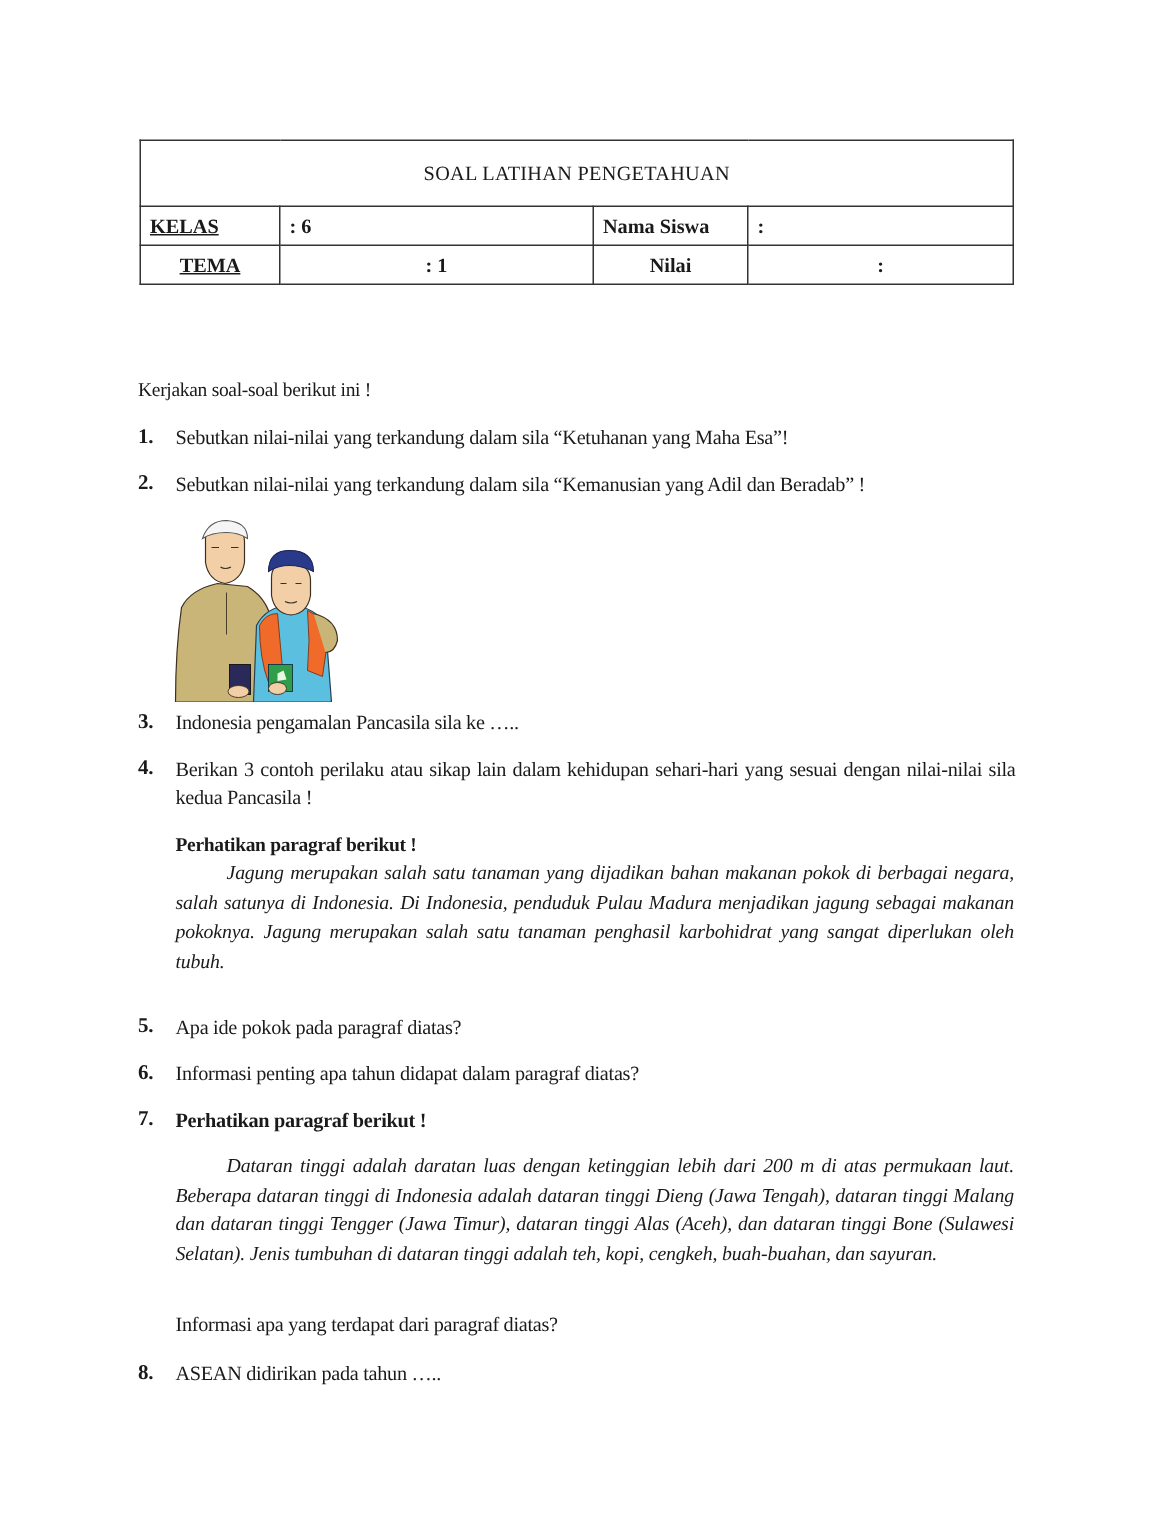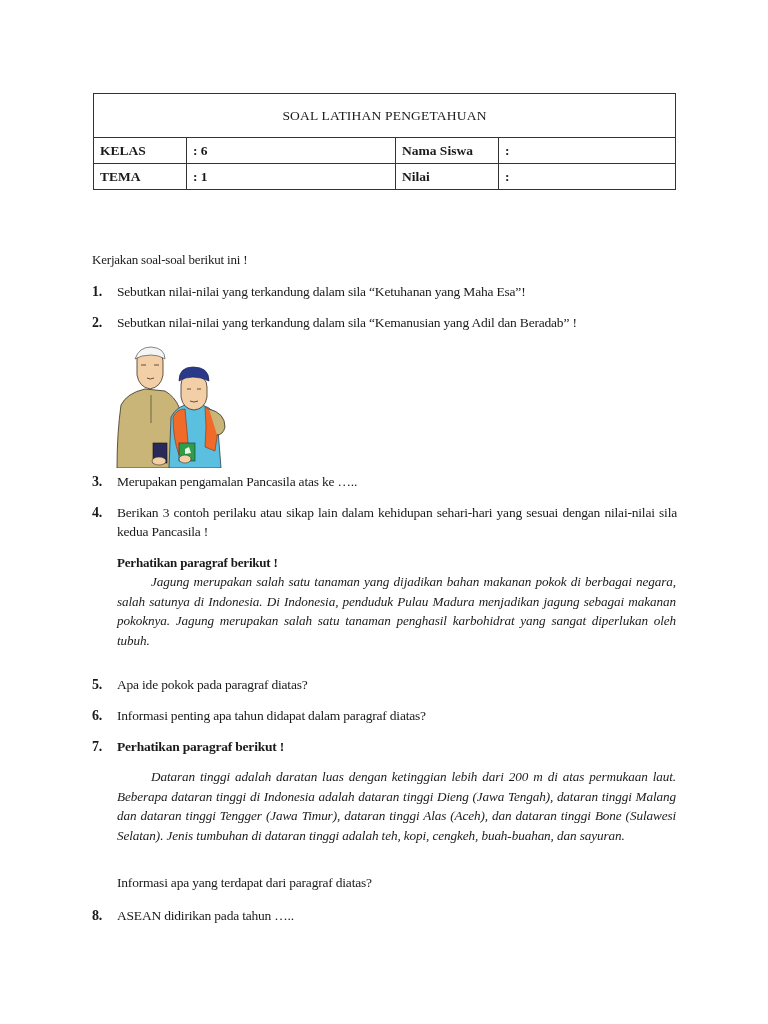--- a/index.html
+++ b/index.html
@@ -35,23 +35,23 @@
       vertical-align: middle;
     }
     .info-table .title-cell {
       height: 43px;
       text-align: center;
       font-weight: normal;
       font-size: 13.5px;
       letter-spacing: 0.2px;
     }
     .info-table tr.r1 td { height: 25px; }
-    .info-table tr.r2 td { height: 25px; }
+    .info-table tr.r2 td { height: 25px; text-align: center; }
     .info-table tr.r3 td { height: 27px; }
-    .info-table td.lbl { font-weight: bold; width: 80px; }
+    .info-table td.lbl { font-weight: bold; width: 80px; text-decoration: underline; }
     .info-table td.val { font-weight: bold; width: 196px; }
     .info-table td.lbl2 { font-weight: bold; width: 90px; }
     .info-table td.val2 { font-weight: bold; }
 
     
     .instruction {
       position: absolute;
       left: 92px;
       top: 252px;
       font-size: 13px;
@@ -184,21 +184,21 @@
     <rect x="40" y="100" width="14" height="20" fill="#2a2a5a" stroke="#111" stroke-width="0.6"></rect>
     <rect x="66" y="100" width="16" height="18" fill="#2e9e4a" stroke="#134" stroke-width="0.6"></rect>
     <path d="M72 106 L76 104 L78 110 L72 111 Z" fill="#e8f8e0"></path>
 
     <ellipse cx="46" cy="118" rx="7" ry="4" fill="#f3cfa8" stroke="#3a3020" stroke-width="0.6"></ellipse>
     <ellipse cx="72" cy="116" rx="6" ry="4" fill="#f3cfa8" stroke="#3a3020" stroke-width="0.6"></ellipse>
   </svg>
 
   <div class="q q3">
     <span class="num">3.</span>
-    <span class="txt">Merupakan pengamalan Pancasila atas ke …..</span>
+    <span class="txt">Indonesia pengamalan Pancasila sila ke …..</span>
   </div>
   <div class="q q4">
     <span class="num">4.</span>
     <span class="txt">Berikan 3 contoh perilaku atau sikap lain dalam kehidupan sehari-hari yang sesuai dengan nilai-nilai sila kedua Pancasila !</span>
   </div>
 
   <div class="subhead">Perhatikan paragraf berikut !</div>
   <div class="para para1">Jagung merupakan salah satu tanaman yang dijadikan bahan makanan pokok di berbagai negara, salah satunya di Indonesia. Di Indonesia, penduduk Pulau Madura menjadikan jagung sebagai makanan pokoknya. Jagung merupakan salah satu tanaman penghasil karbohidrat yang sangat diperlukan oleh tubuh.</div>
 
   <div class="q q5">

